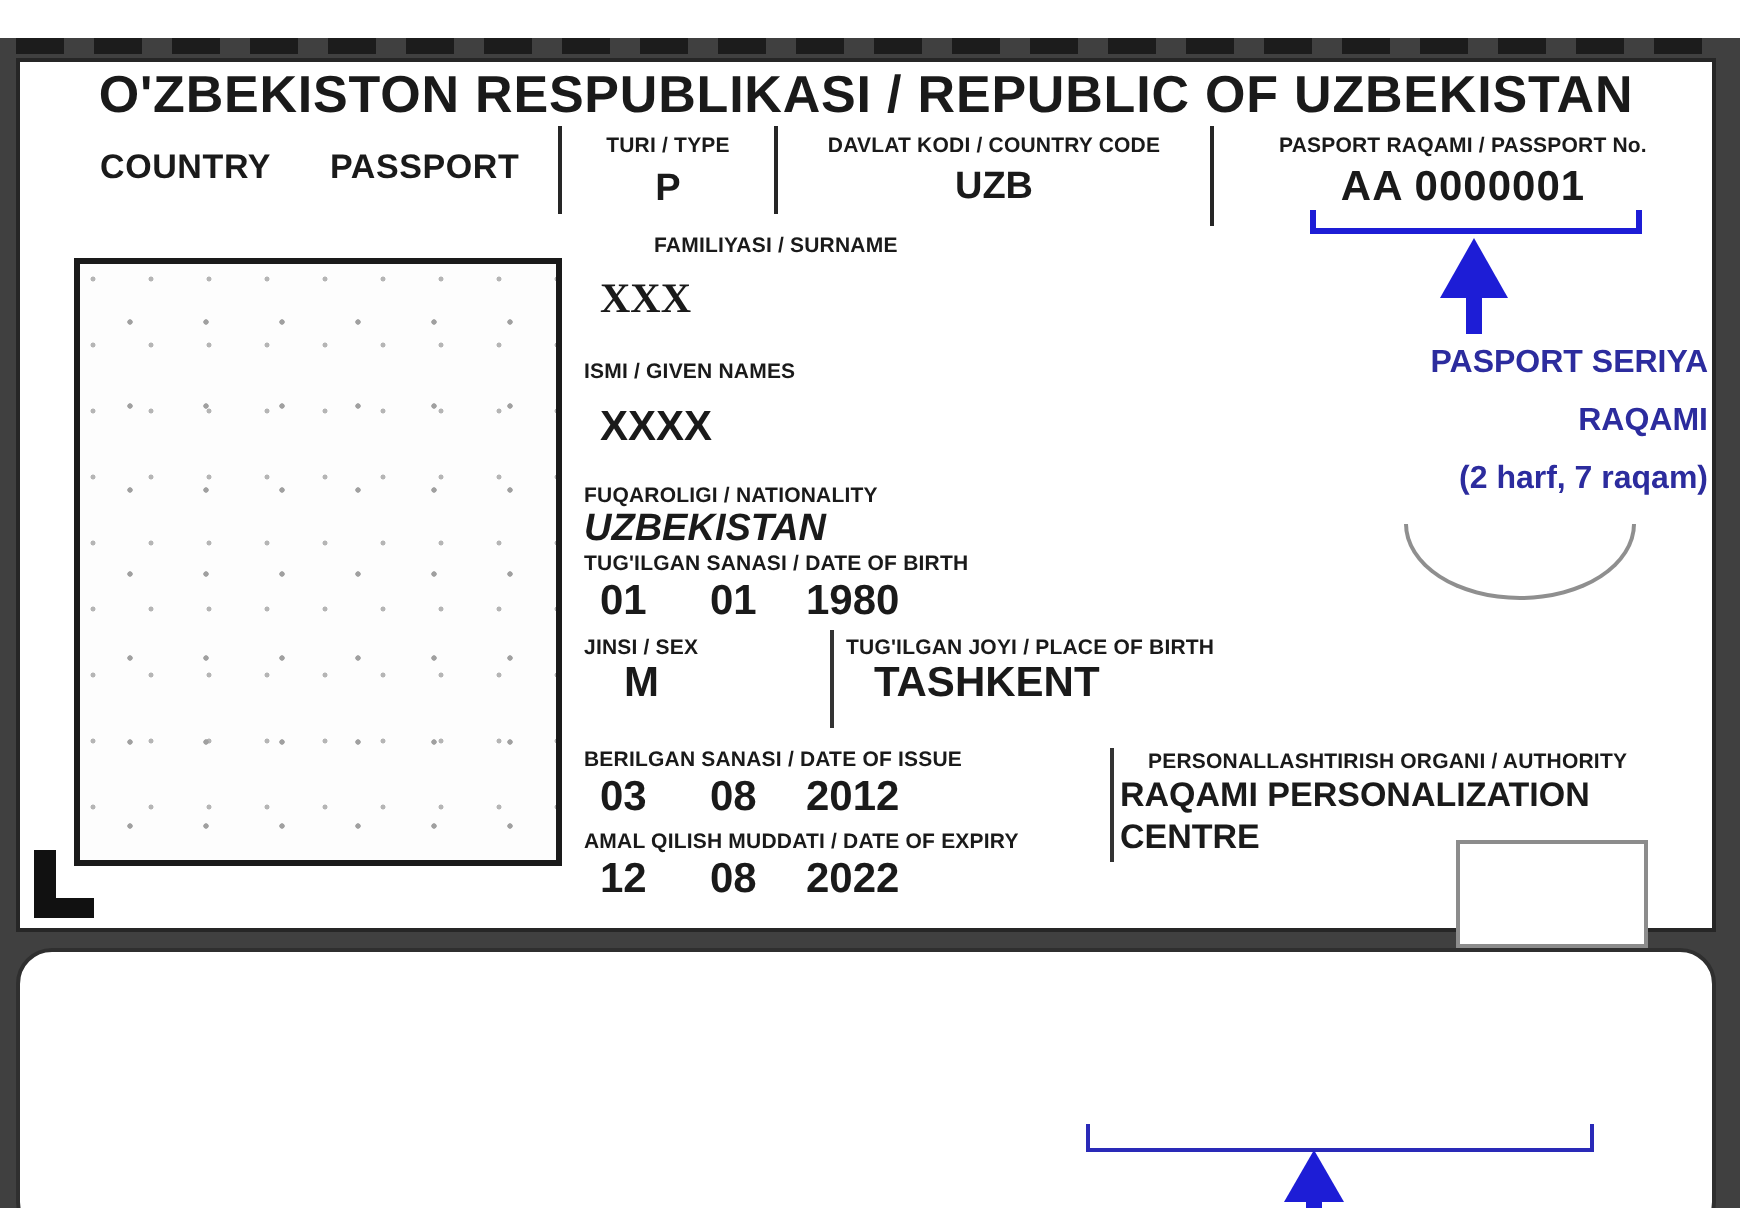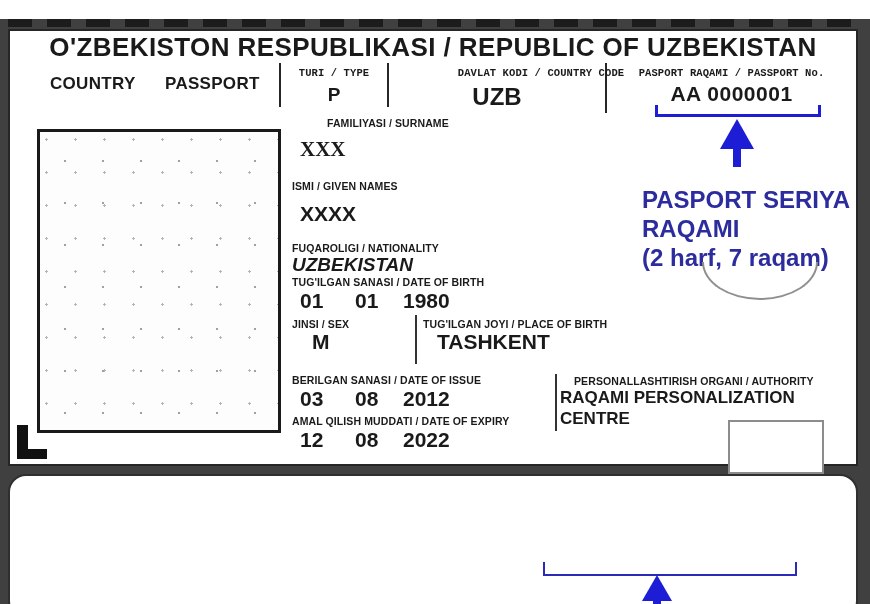--- a/index.html
+++ b/index.html
@@ -15,21 +15,21 @@
                 border:2px solid #262626; display:flex; align-items:center; justify-content:center; background:#fff; }
   .title { font-weight:bold; font-size:26px; letter-spacing:0.4px; white-space:nowrap; }
 
   
   .card { position:absolute; left:8px; top:44px; width:846px; height:401px;
           border-left:2px solid #262626; border-right:2px solid #262626; border-bottom:2px solid #262626; background:#fff; }
   .vline { position:absolute; width:2px; background:#262626; }
   .thinvline { position:absolute; width:2px; background:#333; }
 
   .word { position:absolute; font-weight:bold; font-size:17px; letter-spacing:0.3px; }
-  .cell-label { position:absolute; font-weight:bold; font-size:10.5px; text-align:center; letter-spacing:0.1px;font-family:Liberation Mono, monospace; }
+  .cell-label { position:absolute; font-weight:bold; font-size:10.5px; text-align:center; letter-spacing:0.1px; }
   .cell-value { position:absolute; font-weight:bold; text-align:center; }
 
   .flabel { position:absolute; font-weight:bold; font-size:10.5px; letter-spacing:0.1px; white-space:nowrap; }
   .fvalue { position:absolute; font-weight:bold; font-size:21px; white-space:nowrap; }
   .dates span.d { display:inline-block; width:55px; }
   .dates span.m { display:inline-block; width:48px; }
 
   
   .photo { position:absolute; left:27px; top:66px; width:238px; height:298px;
            border:3px solid #1a1a1a; background-color:#fdfdfd;
@@ -40,22 +40,22 @@
   .l-vert  { position:absolute; left:7px;  top:362px; width:11px; height:34px; background:#111; }
   .l-horiz { position:absolute; left:7px;  top:386px; width:30px; height:10px; background:#111; }
 
   
   .blue-bracket { position:absolute; height:9px;
                   border-left:3px solid #1d1dd6; border-right:3px solid #1d1dd6; border-bottom:3px solid #1d1dd6; }
   .arrow-head { position:absolute; width:0; height:0;
                 border-left:17px solid transparent; border-right:17px solid transparent;
                 border-bottom:30px solid #1d1dd6; }
   .arrow-shaft { position:absolute; width:8px; background:#1d1dd6; }
-  .blue-note { position:absolute; left:632px; top:122px; width:212px; text-align:left;
-               color:#2c2c9e; font-weight:bold; font-size:24px; line-height:29px; }
+  .blue-note { position:absolute; left:632px; top:104px; width:212px; text-align:right;
+               color:#2c2c9e; font-weight:bold; font-size:16px; line-height:29px; }
   .arc { position:absolute; left:692px; top:199px; width:112px; height:36px;
          border:2px solid #8f8f8f; border-top:none; border-radius:0 0 58px 58px / 0 0 38px 38px; }
 
   
   .stamp-box { position:absolute; left:728px; top:401px; width:92px; height:50px;
                background:#fff; border:2px solid #8c8c8c; z-index:5; }
 
   
   .mrz-box { position:absolute; left:8px; top:455px; width:846px; height:141px;
              border:2px solid #2f2f2f; border-radius:18px; background:#fff; }
@@ -81,22 +81,22 @@
 
     <div class="word" style="left:40px; top:11px;">COUNTRY</div>
     <div class="word" style="left:155px; top:11px;">PASSPORT</div>
     <div class="vline" style="left:269px; top:0; height:44px;"></div>
     <div class="vline" style="left:377px; top:0; height:44px;"></div>
     <div class="vline" style="left:595px; top:0; height:50px;"></div>
 
     <div class="cell-label" style="left:271px; top:4px; width:106px;">TURI / TYPE</div>
     <div class="cell-value" style="left:271px; top:21px; width:106px; font-size:19px;">P</div>
 
-    <div class="cell-label" style="left:379px; top:4px; width:216px;padding-left:44px;">DAVLAT KODI / COUNTRY CODE</div>
-    <div class="cell-value" style="left:379px; top:20px; width:216px; font-size:24px;">UZB</div>
+    <div class="cell-label" style="left:379px; top:4px; width:216px;">DAVLAT KODI / COUNTRY CODE</div>
+    <div class="cell-value" style="left:379px; top:20px; width:216px; font-size:19px;">UZB</div>
 
     <div class="cell-label" style="left:597px; top:4px; width:249px;">PASPORT RAQAMI / PASSPORT No.</div>
     <div class="cell-value" style="left:597px; top:19px; width:249px; font-size:21px; letter-spacing:0.5px;">AA 0000001</div>
     <div class="blue-bracket" style="left:645px; top:42px; width:160px;"></div>
 
     <div class="photo"></div>
     <div class="l-vert"></div>
     <div class="l-horiz"></div>
 
     <div class="flabel" style="left:282px; top:54px;padding-left:35px;">FAMILIYASI / SURNAME</div>

